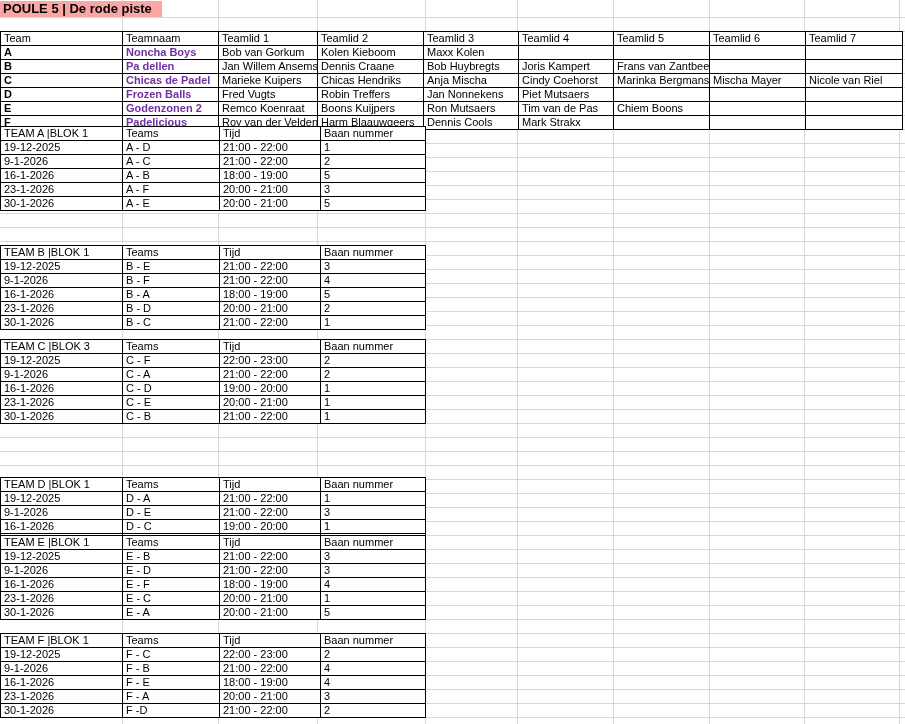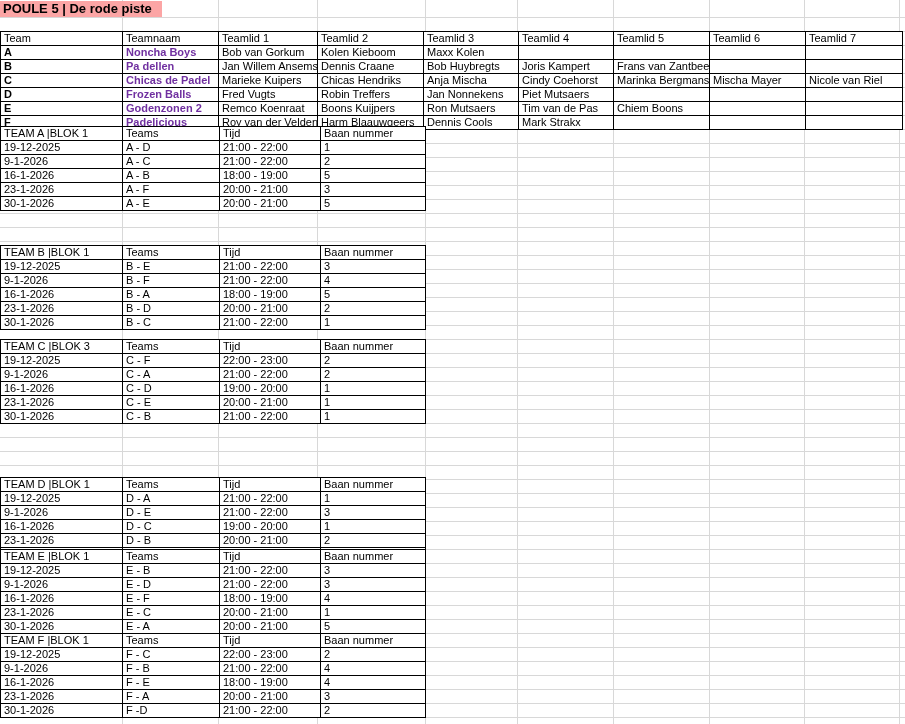--- a/index.html
+++ b/index.html
@@ -48,21 +48,21 @@
   th { font-weight: normal; }
   .b { font-weight: bold; }
   .purple { color: #7030A0; font-weight: bold; margin-top: 11px; }
 
   .teams-tbl { top: 31px; width: 902px; }
   .block-tbl { width: 425px; }
   #blockA { top: 126px; }
   #blockB { top: 245px; }
   #blockC { top: 339px; }
   #blockD { top: 437px; margin-top: 40px; }
-  #blockE { top: 549px; }
+  #blockE { top: 535px; }
   #blockF { top: 633px; padding-left: 48px; }
 </style>
 </head>
 <body>
 
 <div class="sheet">
 
   <div class="hgrid"></div>
   <div class="vline" style="left:122px"></div>
   <div class="vline" style="left:218px"></div>

